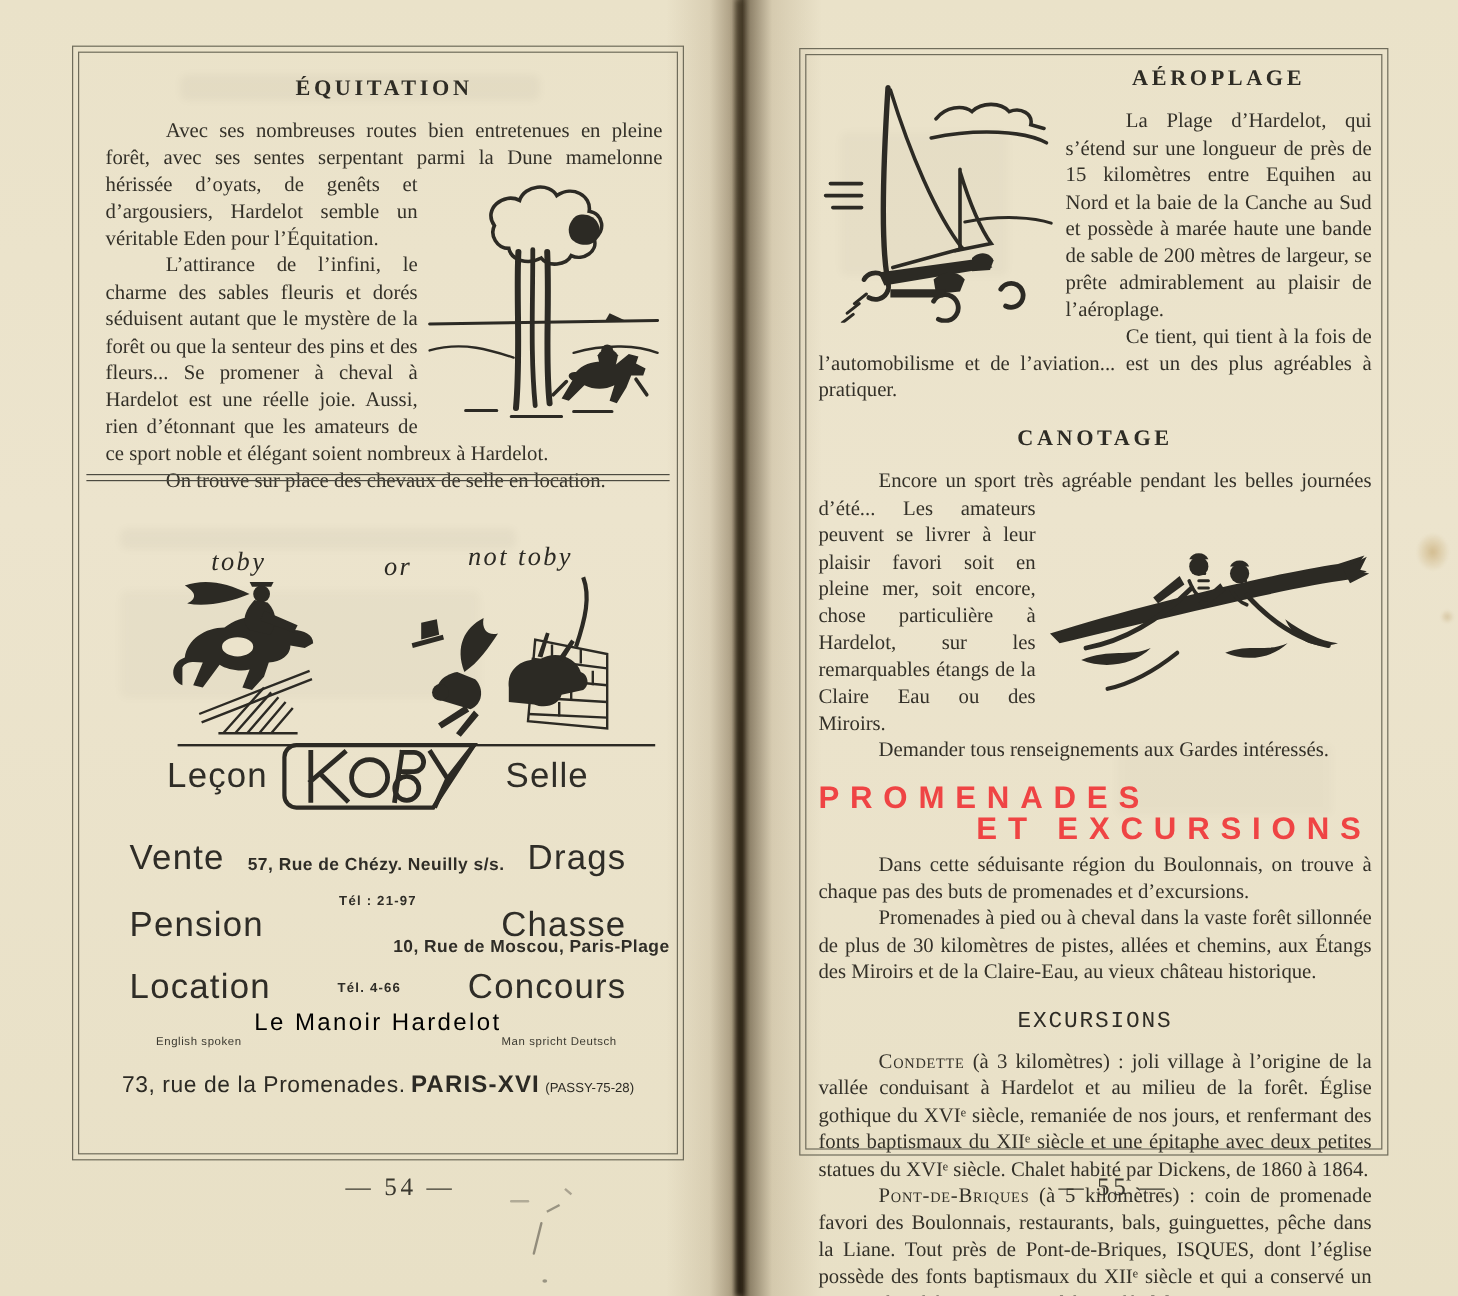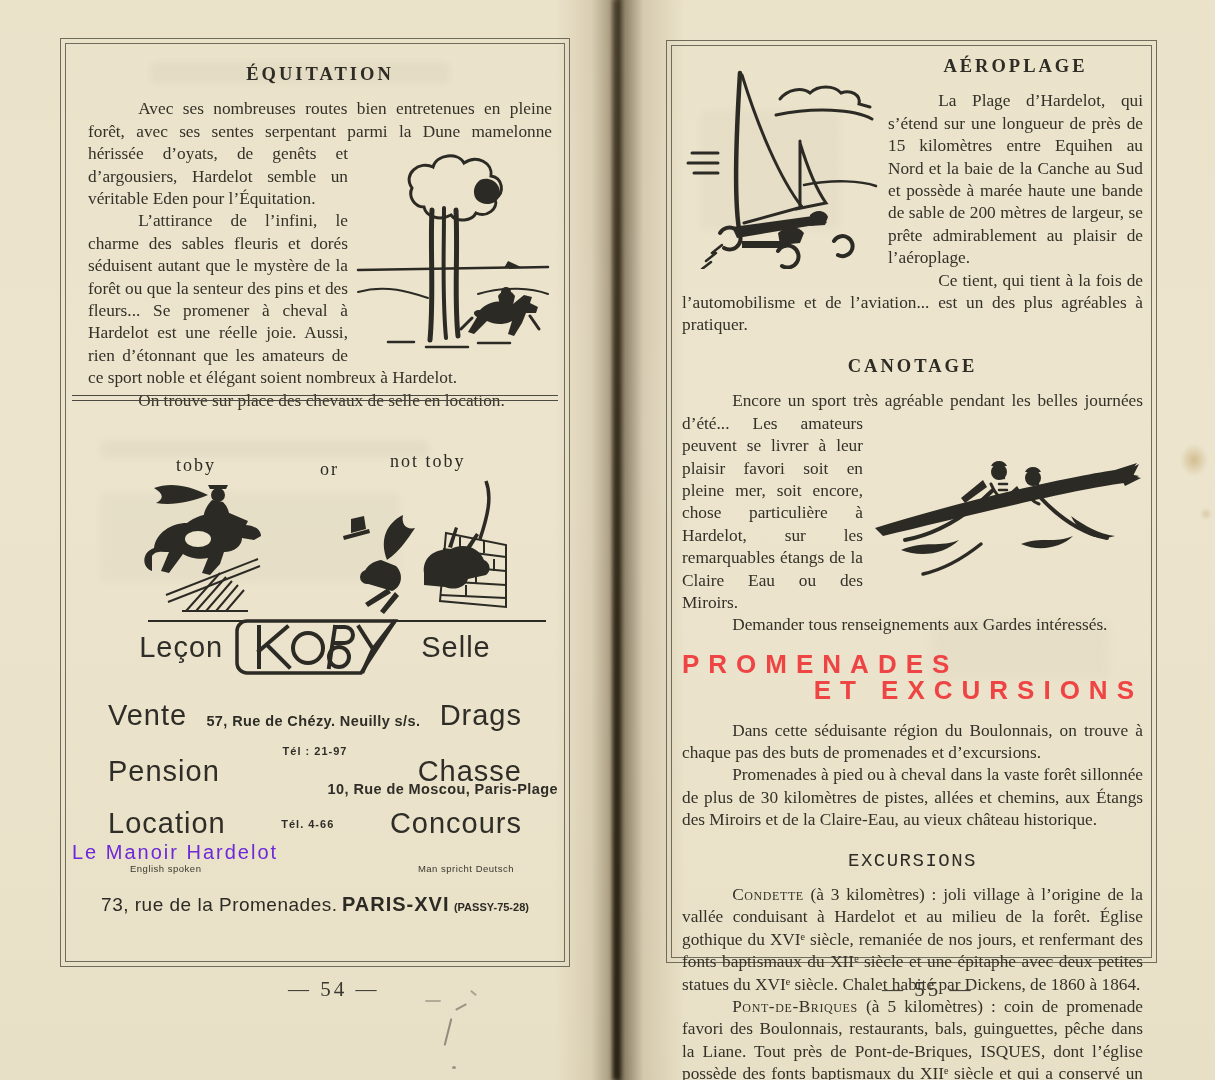--- a/index.html
+++ b/index.html
@@ -47,59 +47,59 @@
   }
   .strut{float:right;width:0;}
   
   .lp-content{position:absolute;left:27px;right:17px;top:24px;}
   .eq-illus{float:right;clear:right;width:196px;height:212px;margin:0 0 4px 8px;}
   
   .lp-divider{position:absolute;left:11px;right:11px;top:356px;height:4px;
     border-top:1.5px solid #4c4a40;border-bottom:1.5px solid #4c4a40;}
   
   .lp-ad{position:absolute;left:11px;right:11px;top:364px;height:556px;font-family:var(--sans);}
-  .ad-tagline{position:absolute;font-family:var(--serif);
-    font-size:18px;letter-spacing:2px;color:#2c2a24;}
+  .ad-tagline{position:absolute;font-family:var(--serif);font-style:italic;
+    font-size:22px;letter-spacing:2px;color:#2c2a24;}
   .tag-toby{left:104px;top:52px;}
   .tag-or{left:248px;top:56px;}
   .tag-nottoby{left:318px;top:48px;}
   .ad-illus-jump{position:absolute;left:34px;top:70px;width:214px;height:144px;}
   .ad-illus-fall{position:absolute;left:256px;top:72px;width:182px;height:142px;}
   .ad-rule{position:absolute;left:76px;width:398px;top:217px;height:2px;background:#2c2a24;}
   .ad-logo-row{position:absolute;left:0;right:0;top:212px;display:flex;justify-content:center;align-items:center;gap:8px;}
   .ad-big-label{font-size:29px;letter-spacing:1px;color:#2f2d27;}
   .ad-logo{width:182px;height:64px;}
   .ad-row{position:absolute;left:0;right:0;display:flex;justify-content:space-between;align-items:baseline;padding:0 36px;}
   .row-vente{top:296px;}
   .row-pension{top:352px;}
   .row-location{top:404px;}
   .ad-addr{font-size:14.5px;font-weight:bold;letter-spacing:.4px;color:#2f2d27;}
   .ad-tel{font-size:11px;font-weight:bold;letter-spacing:1px;color:#2f2d27;}
   .ad-tel1{position:absolute;left:0;right:0;top:342px;text-align:center;}
   .ad-addr2{position:absolute;left:0;right:0;top:378px;text-align:right;}
   .addr-inline{align-self:center;margin-top:10px;}
-  .ad-manoir{position:absolute;left:0;right:0;top:438px;text-align:left;
-    font-size:20px;letter-spacing:2px;color:#6d28d9;}
+  .ad-manoir{position:absolute;left:0;right:0;top:438px;text-align:center;
+    font-size:20px;letter-spacing:2px;color:#000000;}
   .ad-lang{position:absolute;top:460px;font-size:9.5px;letter-spacing:.5px;color:#3a382f;}
   .lang-en{left:58px;}
   .lang-de{right:44px;}
   .ad-addr3{position:absolute;left:0;right:0;top:490px;text-align:center;color:#2c2a24;}
   .addr3-street{font-size:19px;letter-spacing:.5px;}
   .addr3-city{font-size:20px;font-weight:bold;letter-spacing:1px;}
-  .addr3-tel{font-size:11px;font-weight:bold;}
+  .addr3-tel{font-size:11px;font-weight:normal;}
   
   .rp-content{position:absolute;left:15px;right:13px;top:14px;}
   .aero-illus{float:left;width:196px;height:212px;margin:2px 10px 4px 0;}
   .aero-title{margin-top:12px;}
   .canot-title{clear:both;padding-top:18px;}
   .canot-illus{float:right;clear:right;width:272px;height:170px;margin:0 0 2px 8px;}
   .prom-heading{clear:both;margin-top:16px;font-family:var(--sans);color:#ef4444;}
   .prom-line1{font-size:26px;font-weight:bold;letter-spacing:9px;}
   .prom-line2{font-size:26px;font-weight:bold;letter-spacing:9px;text-align:right;margin-top:4px;}
-  .prom-paras{margin-top:18px;}
+  .prom-paras{margin-top:8px;}
   h3.excursions-title{font-family:Liberation Mono, monospace;font-weight:normal;font-size:19px;
     letter-spacing:1.5px;text-align:center;margin:18px 0 12px 0;color:#2e2c25;}
   .lead{font-variant:small-caps;letter-spacing:.6px;}
   
   .stain{position:absolute;border-radius:50%;pointer-events:none;}
   .stain-fox{left:1180px;top:444px;width:28px;height:32px;filter:blur(1px);
     background:radial-gradient(rgba(186,150,84,.5),rgba(186,150,84,0) 70%);}
   .stain-fox2{left:1200px;top:508px;width:12px;height:12px;filter:blur(1px);
     background:radial-gradient(rgba(180,148,90,.35),rgba(180,148,90,0) 70%);}
   .pencil{position:absolute;background:#4a473e;pointer-events:none;}

